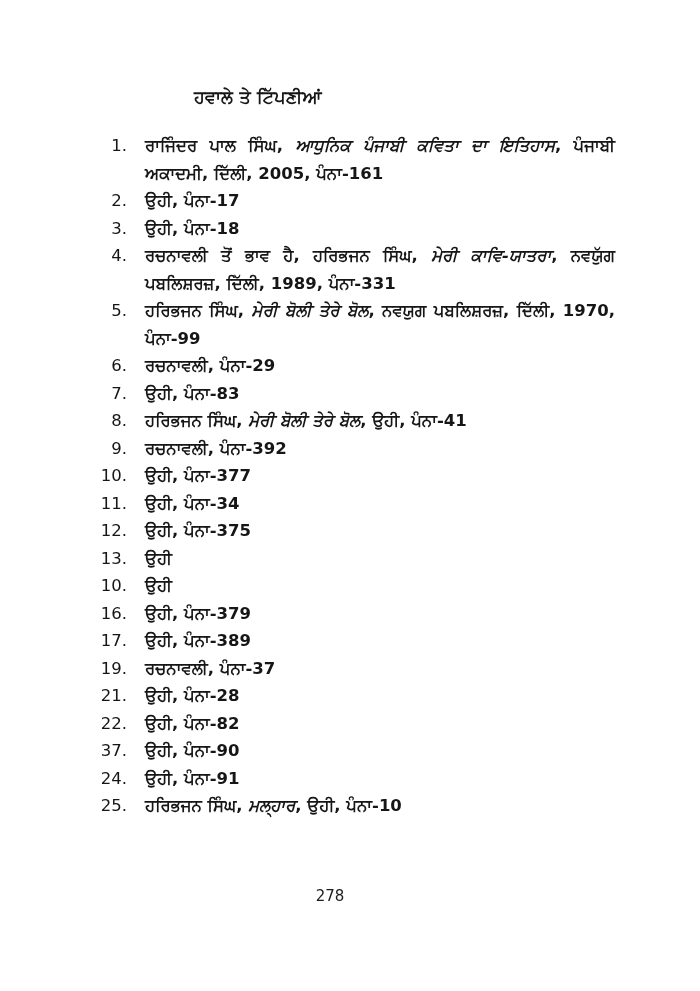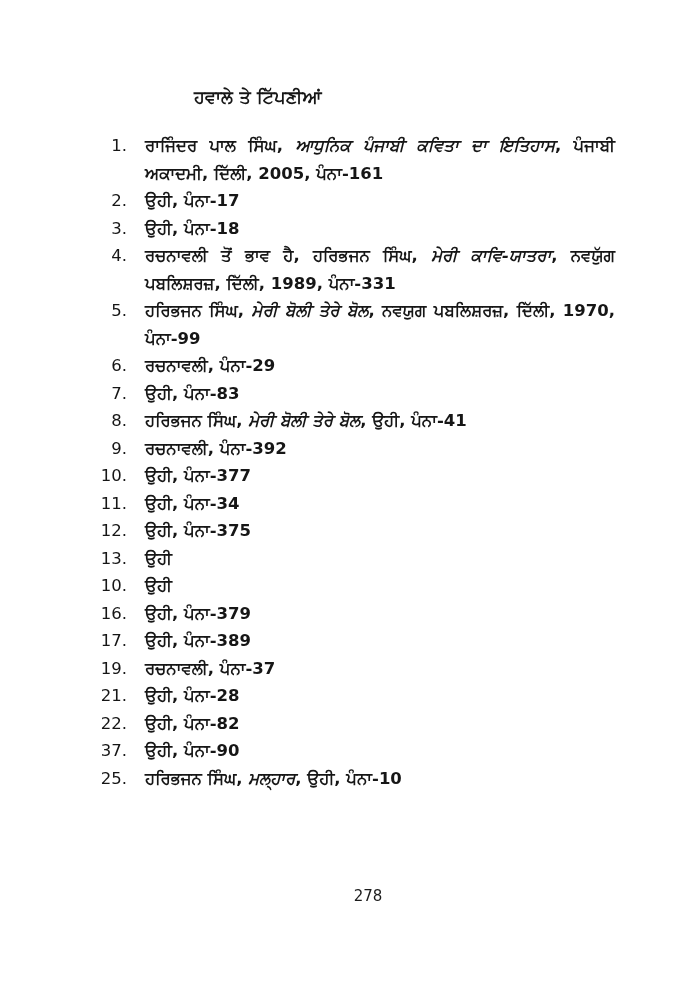--- a/index.html
+++ b/index.html
@@ -63,21 +63,20 @@
   }
   .footer {
     position: absolute;
     top: 886px;
     left: 0;
     width: 660px;
     text-align: center;
     font-size: 15px;
     line-height: 20px;
     color: #1c1c1c;
-    padding-left: 38px;
   }
 </style>
 </head>
 <body>
 
 <div class="page">
   <div class="content">
     <h1 class="heading">ਹਵਾਲੇ ਤੇ ਟਿੱਪਣੀਆਂ</h1>
     <div class="ref-list">
         <div class="ref-item">
@@ -174,20 +173,25 @@
           <span class="ref-num">22.</span>
           <span class="ref-gap"></span>
           <span class="ref-text"><span>ਉਹੀ, ਪੰਨਾ-82</span></span>
         </div>
         <div class="ref-item">
           <span class="ref-num">37.</span>
           <span class="ref-gap"></span>
           <span class="ref-text"><span>ਉਹੀ, ਪੰਨਾ-90</span></span>
         </div>
         <div class="ref-item">
+          <span class="ref-num">24.</span>
+          <span class="ref-gap"></span>
+          <span class="ref-text"><span>ਉਹੀ, ਪੰਨਾ-91</span></span>
+        </div>
+        <div class="ref-item">
           <span class="ref-num">25.</span>
           <span class="ref-gap"></span>
           <span class="ref-text"><span>ਹਰਿਭਜਨ ਸਿੰਘ, </span><span class="italic">ਮਲ੍ਹਾਰ</span><span>, ਉਹੀ, ਪੰਨਾ-10</span></span>
         </div>
       </div>
   </div>
   <div class="footer">278</div>
 </div>
 
 </body></html>

